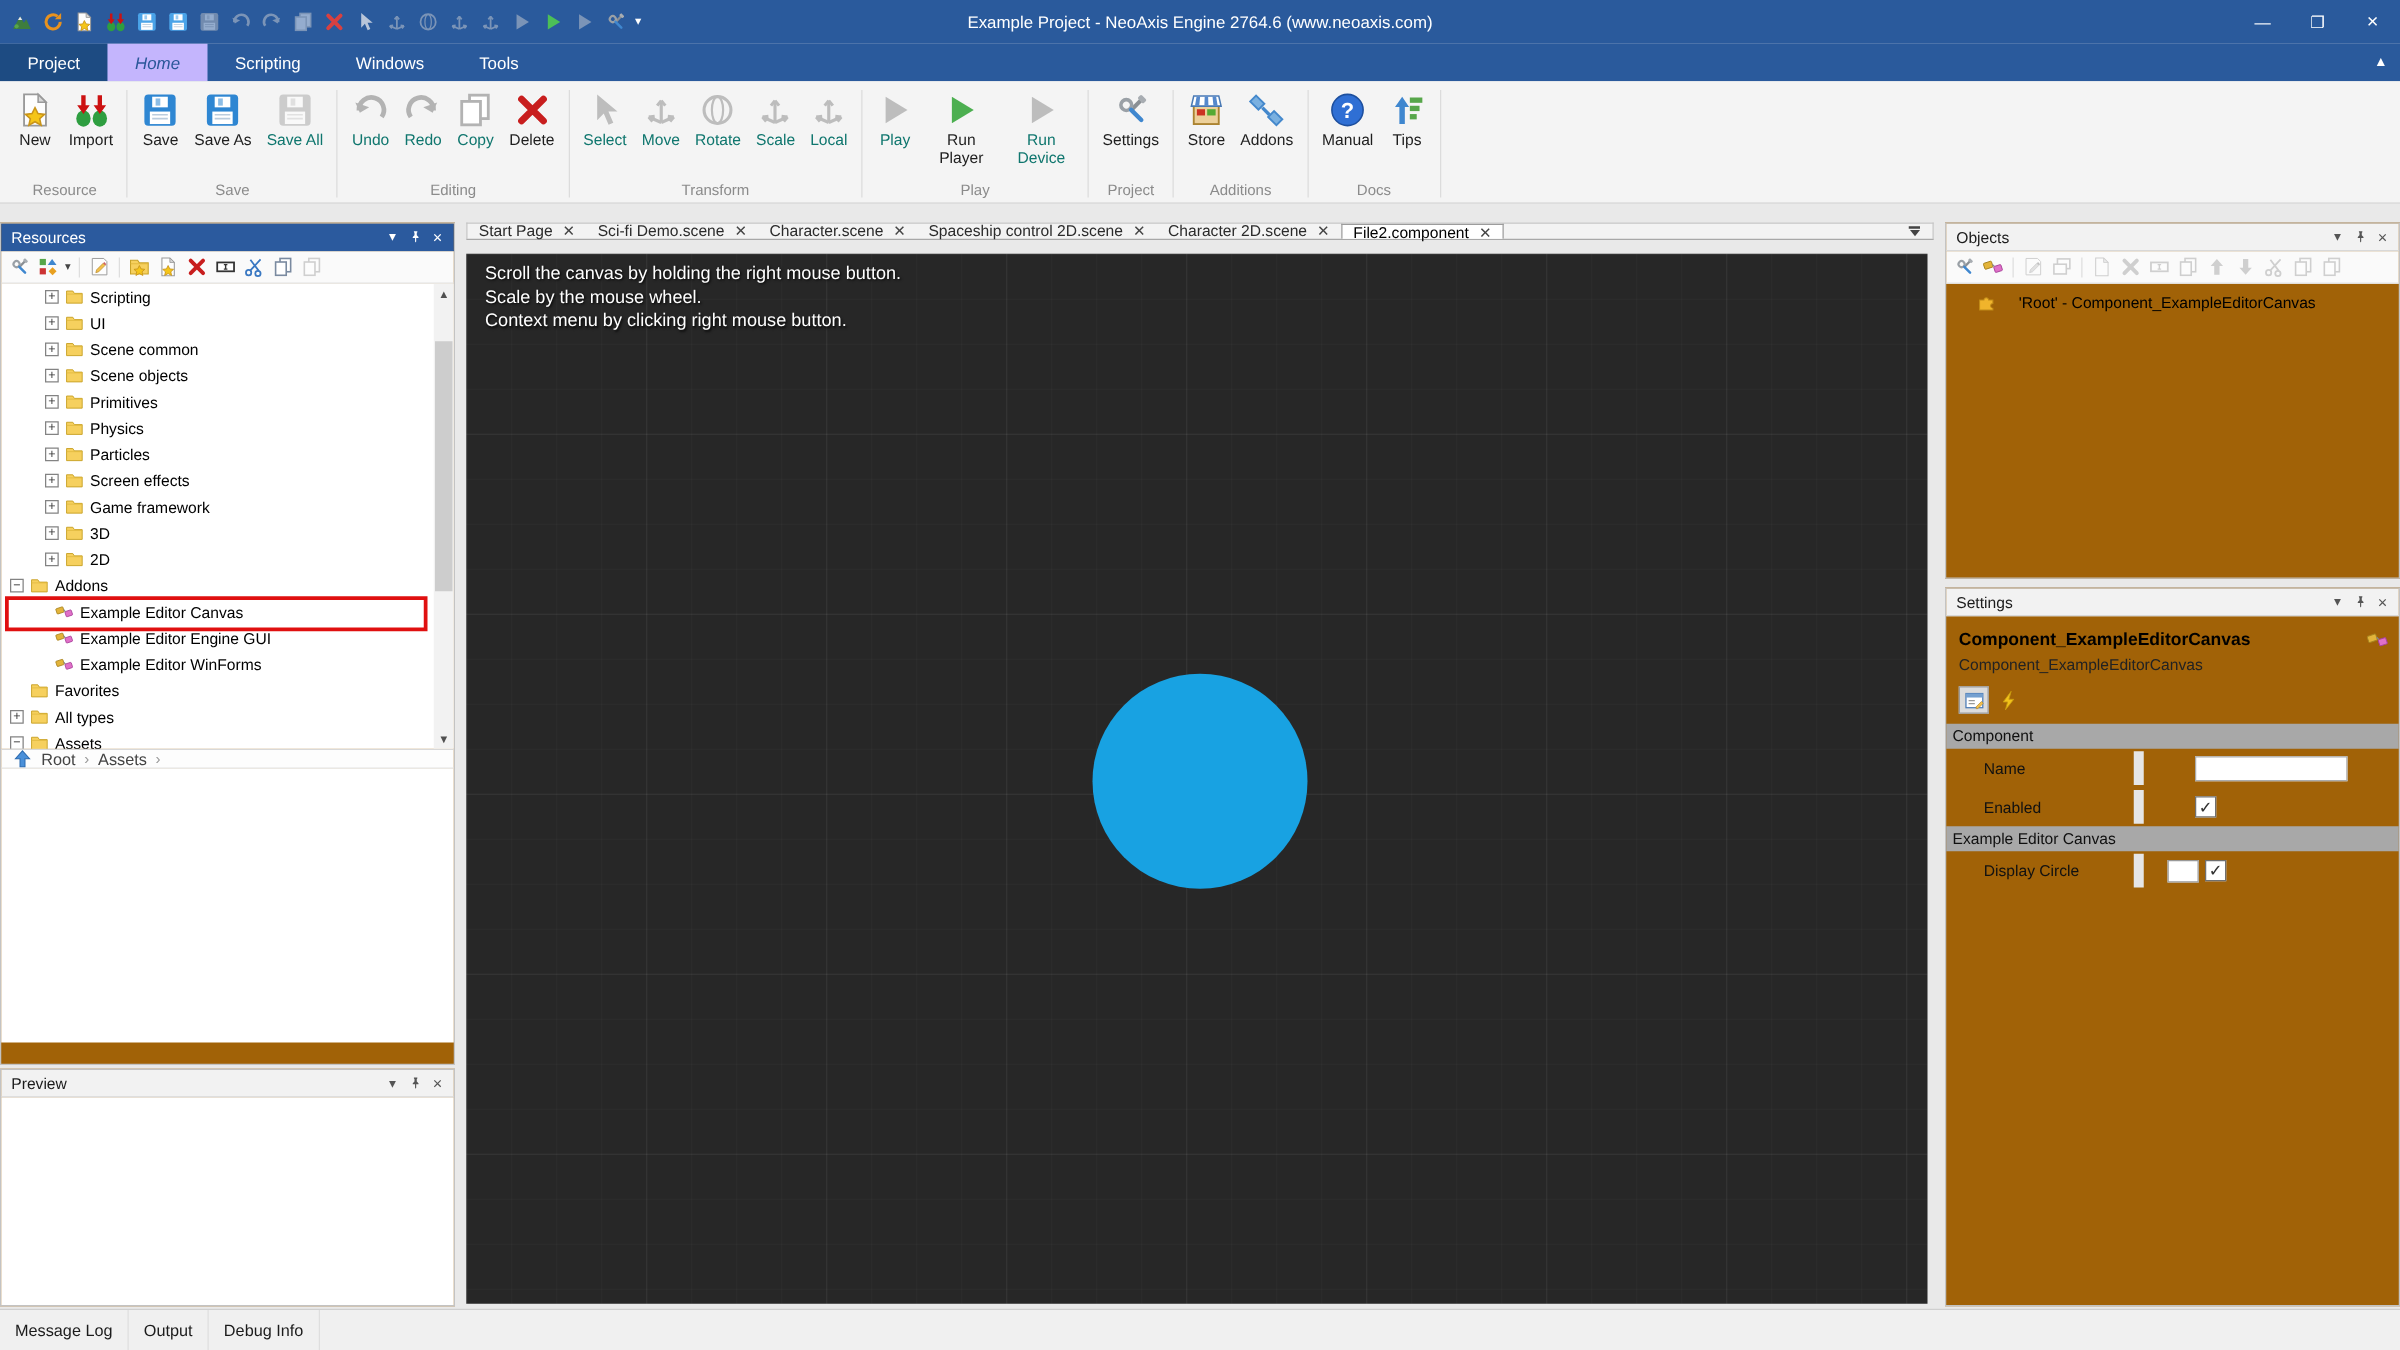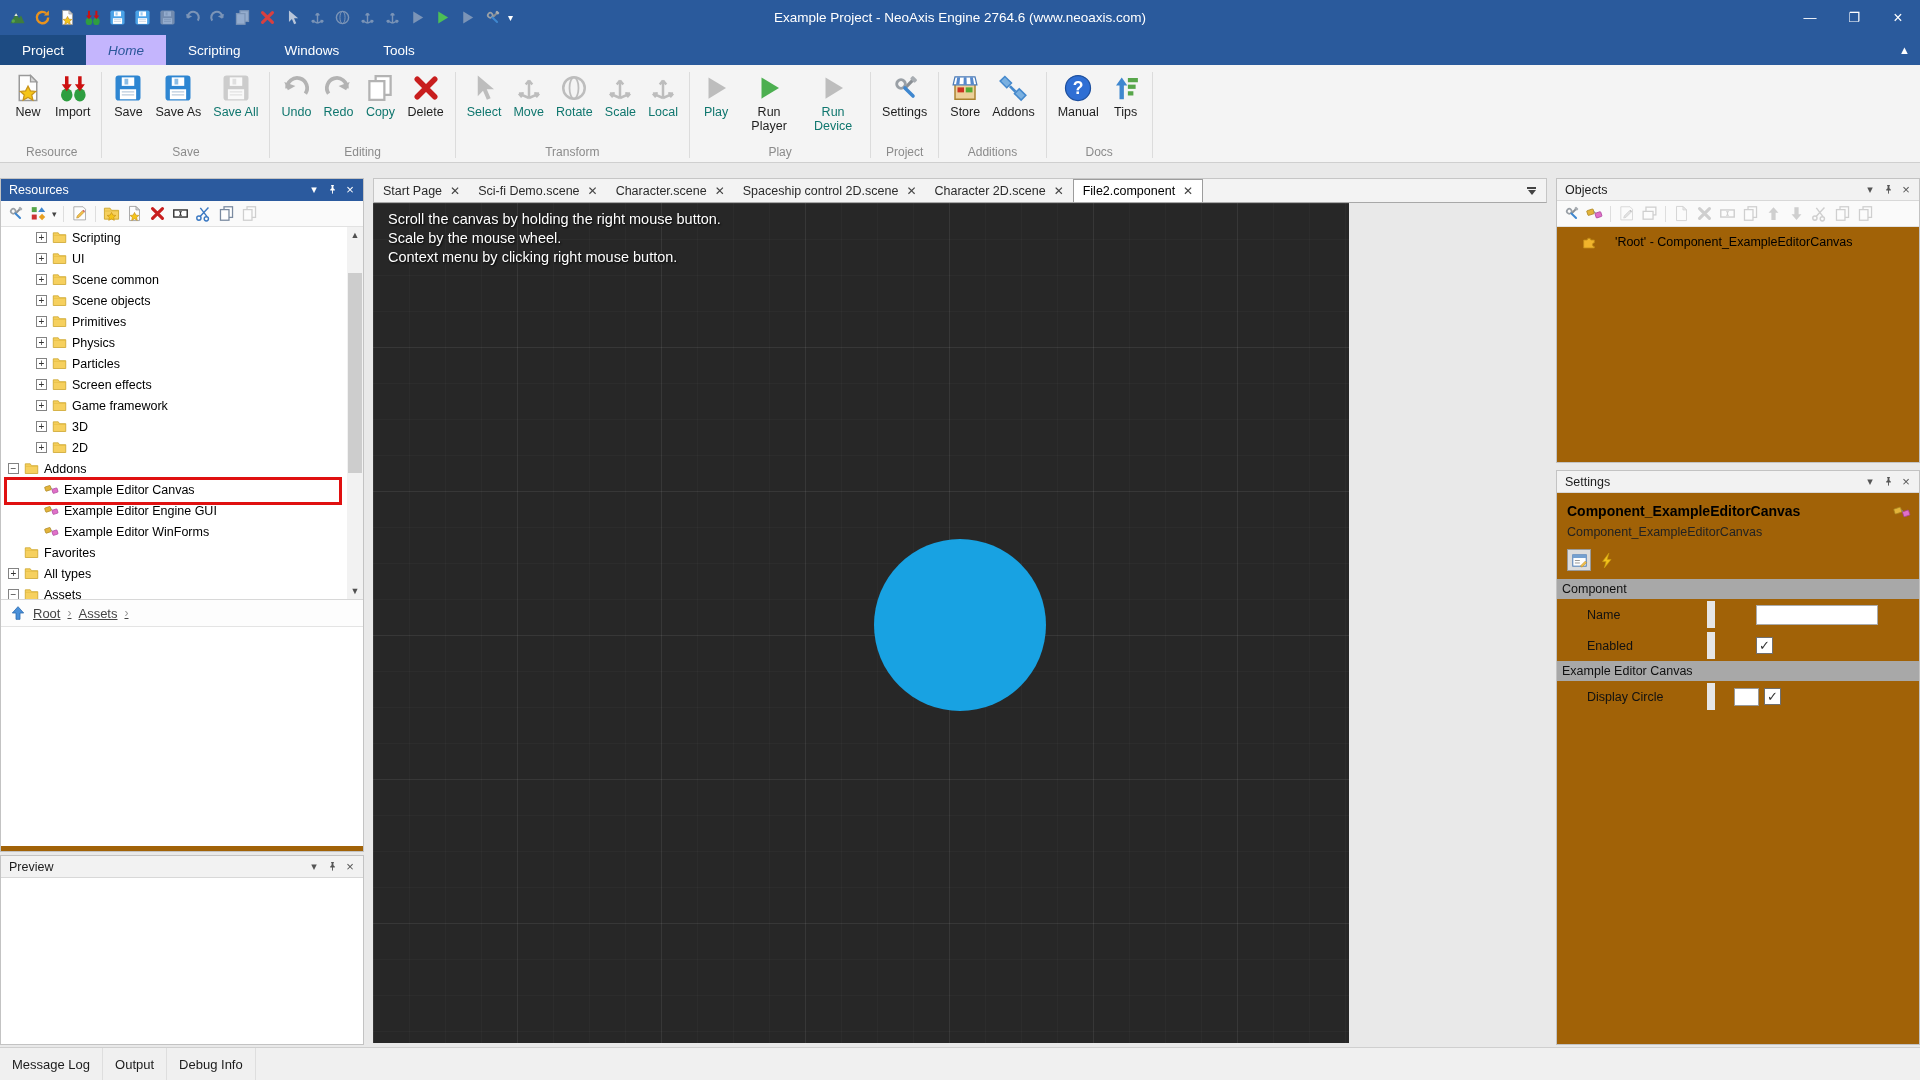--- a/index.html
+++ b/index.html
@@ -60,35 +60,35 @@
   .exp.minus::after{content:"−";margin-top:-1px;}
   .exp.none{visibility:hidden;}
   .lvl1{padding-left:7px;}
   .lvl2{padding-left:35px;}
   .lvl2b{padding-left:43px;}
   .trow svg{width:15px;height:15px;flex:none;}
   .annotation{position:absolute;left:3px;top:250px;width:338px;height:28px;border:3px solid #e01010;z-index:6;}
   .vscroll{position:absolute;right:0;top:0;bottom:0;width:16px;background:#f2f2f2;z-index:4;}
   .varrow{height:16px;display:flex;align-items:center;justify-content:center;color:#505050;font-size:9px;}
   .vthumb{position:absolute;left:1px;right:1px;top:46px;height:200px;background:#cdcdcd;}
-  .breadcrumb{height:28px;border-top:1px solid #d8d8d8;border-bottom:1px solid #e4e4e4;display:flex;align-items:center;gap:7px;padding:0 9px;background:#fdfdfd;font-size:13px;color:#444;text-decoration:underline;}
+  .breadcrumb{height:16px;border-top:1px solid #d8d8d8;border-bottom:1px solid #e4e4e4;display:flex;align-items:center;gap:7px;padding:0 9px;background:#fdfdfd;font-size:13px;color:#444;}
   .breadcrumb svg{width:16px;height:16px;}
   .bsep{color:#999;font-size:12px;}
   .filelist{height:219px;background:#fff;}
 
   
-  .tabstrip{position:absolute;left:373px;top:15px;width:1174px;height:25px;background:#f3f3f3;border:1px solid #c6c6c6;border-bottom:1px solid #a8a8a8;display:flex;align-items:stretch;}
+  .tabstrip{position:absolute;left:373px;top:15px;width:1174px;height:14px;background:#f3f3f3;border:1px solid #c6c6c6;border-bottom:1px solid #a8a8a8;display:flex;align-items:stretch;}
   .dtab{display:flex;align-items:center;padding:0 9px;font-size:12.5px;color:#2b2b2b;gap:8px;}
   .dtab .x{font-size:12px;color:#444;font-weight:bold;}
   .dtab.active{background:#fff;border:1px solid #9c9c9c;border-bottom:none;color:#000;}
   .tabdrop{margin-left:auto;display:flex;align-items:center;padding-right:10px;}
   .tabdrop .g{display:flex;flex-direction:column;align-items:center;gap:1px;}
   .tabdrop .bar{width:9px;height:2px;background:#444;}
   .tabdrop .tri{width:0;height:0;border-left:4.5px solid transparent;border-right:4.5px solid transparent;border-top:5px solid #444;}
-  .canvas{position:absolute;left:373px;top:40px;width:976px;height:840px;background-color:#272727;
+  .canvas{position:absolute;left:373px;top:40px;width:1169px;height:840px;background-color:#272727;
     background-image:
       linear-gradient(rgba(255,255,255,.05) 1px, transparent 1px),
       linear-gradient(90deg, rgba(255,255,255,.05) 1px, transparent 1px),
       linear-gradient(rgba(255,255,255,.025) 1px, transparent 1px),
       linear-gradient(90deg, rgba(255,255,255,.025) 1px, transparent 1px);
     background-size:144px 144px,144px 144px,36px 36px,36px 36px;
     overflow:hidden;}
   .helptext{position:absolute;left:15px;top:7px;color:#fff;font-size:14.5px;line-height:19px;text-shadow:1px 1px 2px rgba(0,0,0,.9);}
   .circle{position:absolute;left:501px;top:336px;width:172px;height:172px;border-radius:50%;background:#18a2e2;}
 

